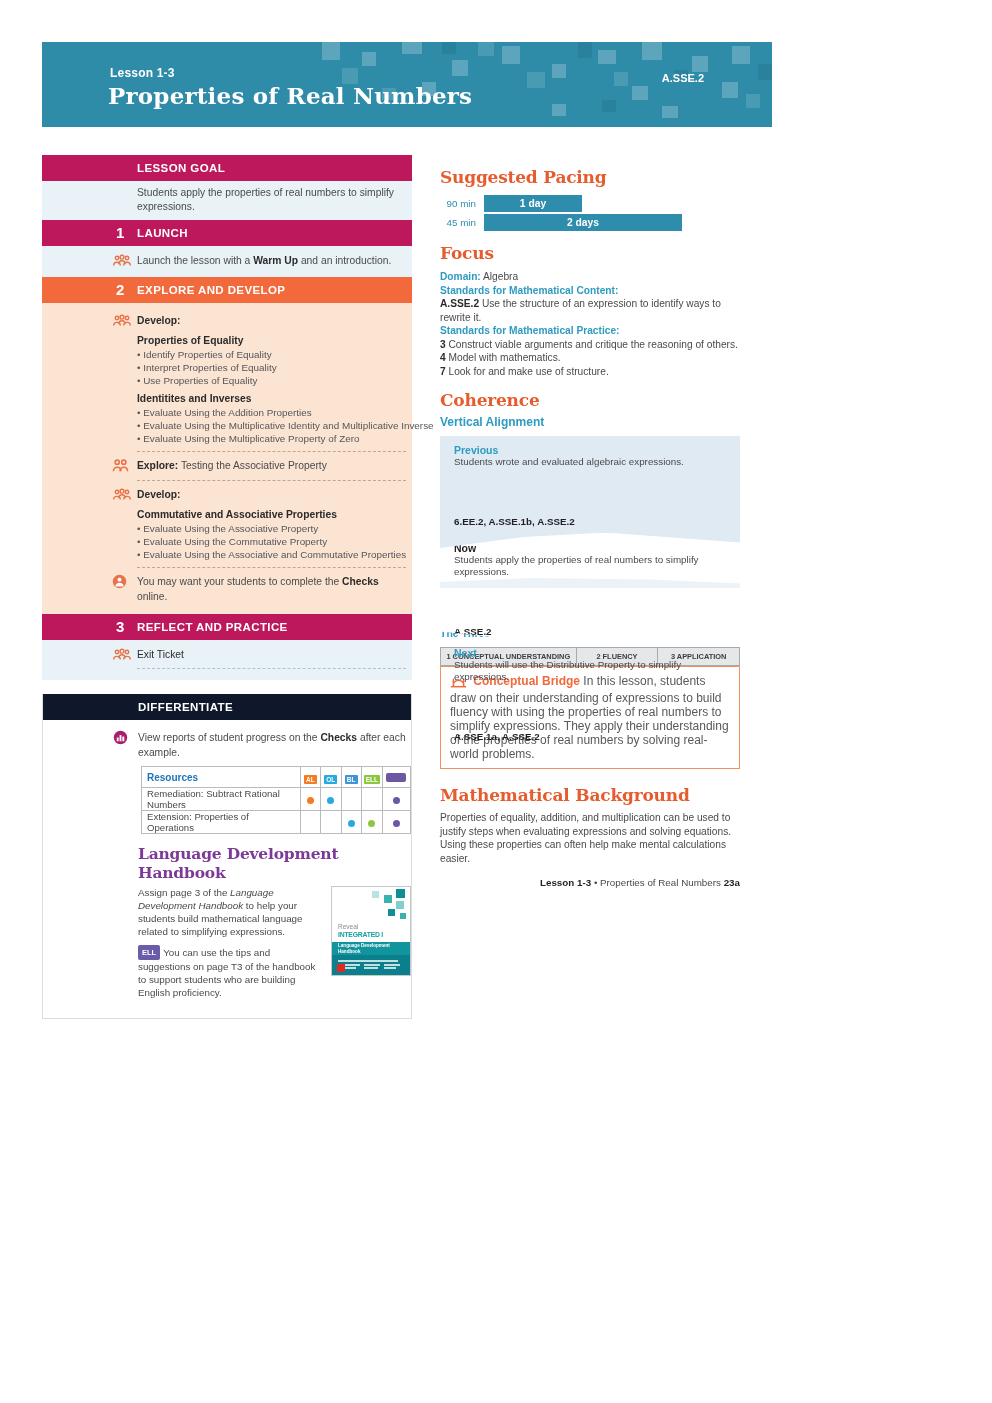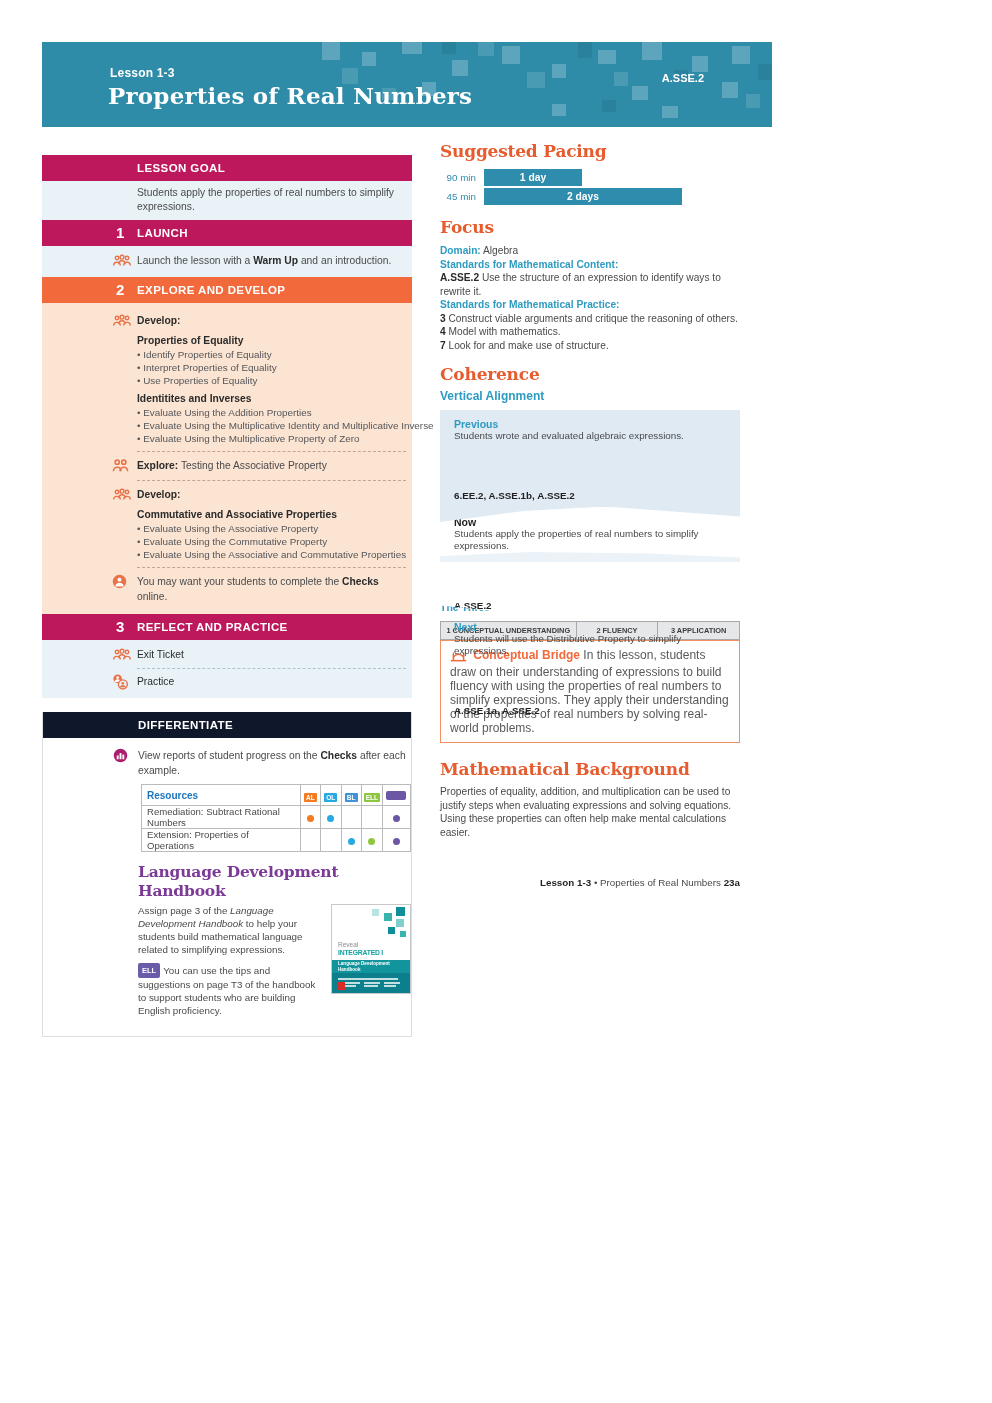--- a/index.html
+++ b/index.html
@@ -64,21 +64,21 @@
   .ellbadge{display:inline-block;background:#6A5CA8;color:#fff;font-size:7.5px;font-weight:bold;padding:1px 4px;border-radius:2px;vertical-align:1px;margin-right:3px;}
   .book{position:relative;width:78px;height:88px;border:1px solid #C7C8CA;background:#fff;overflow:hidden;flex:none;}
   .book .brand{position:absolute;left:6px;top:36px;font-size:6.5px;color:#8A8C8E;}
   .book .series{position:absolute;left:6px;top:44px;font-size:6.8px;font-weight:bold;color:#12A0A0;letter-spacing:-.2px;}
   .book .tealband{position:absolute;left:0;right:0;top:55px;height:13px;background:#11949C;color:#fff;font-size:4.6px;font-weight:bold;line-height:6px;padding:1px 0 0 6px;}
   .book .bottomband{position:absolute;left:0;right:0;top:68px;bottom:0;background:#0C7F8C;}
   .tinyline{position:absolute;height:2px;background:rgba(255,255,255,.75);}
   .book .redlogo{position:absolute;left:5px;bottom:3px;width:8px;height:8px;background:#D92B27;}
 
   
-  .rightcol{position:absolute;left:440px;top:141px;width:300px;}
+  .rightcol{position:absolute;left:440px;top:167px;width:300px;}
   .oh{margin:0;font-family:"DejaVu Serif","Liberation Serif",serif;font-size:17px;font-weight:bold;color:#E65C2E;letter-spacing:-.2px;}
   .tealsub{margin:5px 0 0 0;font-size:12px;font-weight:bold;color:#2E9BC1;}
   .tealsub2{margin:5px 0 8px 0;font-size:10.5px;font-weight:bold;color:#2E9BC1;}
   .pacing{margin-top:8px;}
   .pacerow{display:flex;align-items:center;margin-bottom:2px;}
   .pacelabel{width:36px;text-align:right;font-size:9.8px;color:#2E8CAD;flex:none;}
   .pacebar{height:17px;background:#2E8CAD;color:#fff;font-size:10.3px;font-weight:bold;text-align:center;line-height:17px;margin-left:8px;}
   .pacebar.b1{width:98px;}
   .pacebar.b2{width:198px;}
   .ftxt{font-size:10.2px;line-height:13.5px;color:#4A4A4C;margin:0;}
@@ -271,33 +271,20 @@
               <circle cx="18" cy="5" r="2.1"></circle>
               <circle cx="12" cy="4" r="2.3"></circle>
             <path d="M2 14c0-2.4 1.8-3.8 4-3.8s4 1.4 4 3.8"></path>
               <path d="M14 14c0-2.4 1.8-3.8 4-3.8s4 1.4 4 3.8"></path>
               <path d="M8.2 12.6c0-2.8 1.7-4.3 3.8-4.3s3.8 1.5 3.8 4.3"></path>
           </svg>
         </span>
         <span class="dark">Exit Ticket</span>
       </div>
       <div class="dashed"></div>
-      <div class="row">
-        <span class="ricon">
-          <svg width="17" height="16" viewBox="0 0 18 17">
-            <circle cx="6" cy="5" r="4.6" fill="#E8734A"></circle>
-            <circle cx="6" cy="3.8" r="1.5" fill="#fff"></circle>
-            <path d="M2.8 8.4c0-1.7 1.4-2.7 3.2-2.7s3.2 1 3.2 2.7z" fill="#fff"></path>
-            <circle cx="11.5" cy="11" r="4.8" fill="none" stroke="#E8734A" stroke-width="1.5"></circle>
-            <circle cx="11.5" cy="9.8" r="1.4" fill="#E8734A"></circle>
-            <path d="M8.4 14.2c0-1.6 1.3-2.6 3.1-2.6s3.1 1 3.1 2.6z" fill="#E8734A"></path>
-          </svg>
-        </span>
-        <span class="dark">Practice</span>
-      </div>
     </div>
 
     <div class="diffbox">
       <div class="secbar indigo">
         <span>DIFFERENTIATE</span>
       </div>
       <div class="diffcontent">
         <div class="row">
           <span class="ricon">
             <svg width="15" height="15" viewBox="0 0 16 16">

